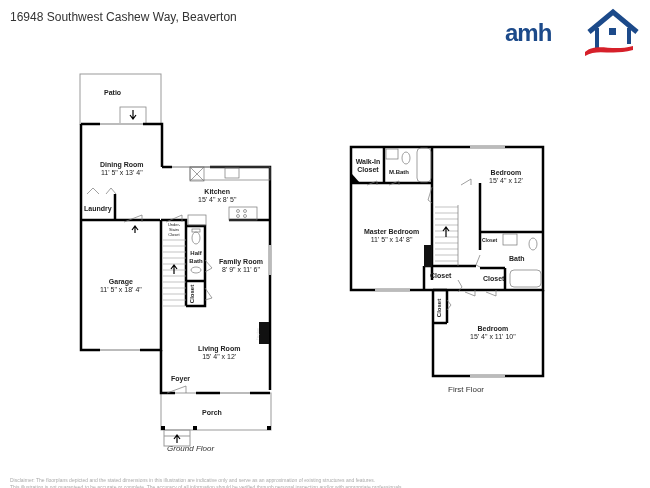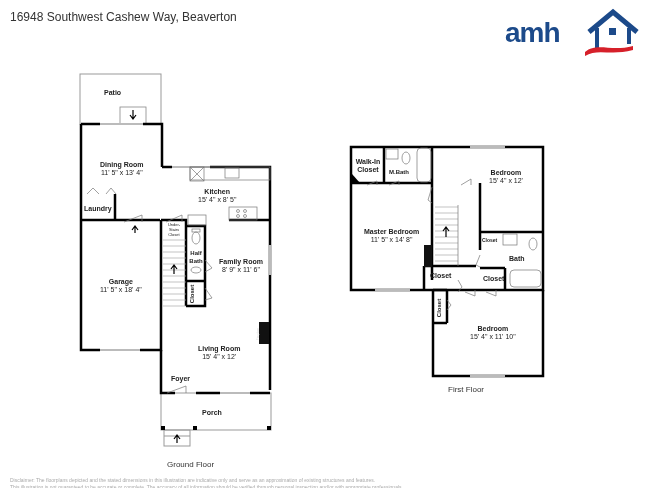--- a/index.html
+++ b/index.html
@@ -1,19 +1,19 @@
 <!DOCTYPE html>
 <html><head>
 <meta charset="utf-8">
 <style>
   html, body { margin:0; padding:0; background:#fff; }
   body { width:650px; height:488px; position:relative; overflow:hidden; font-family:"Liberation Sans", sans-serif; color:#222; }
   .address { position:absolute; left:10px; top:10px; font-size:12px; color:#333; }
   .logo { position:absolute; left:505px; top:8px; width:135px; height:48px; }
-  .logo-text { position:absolute; left:0; top:8px; font-size:28px; font-weight:bold; color:#1c4a8a; letter-spacing:-1px; font-family:"Liberation Sans", sans-serif; line-height:34px; }
+  .logo-text { position:absolute; left:0; top:8px; font-size:24px; font-weight:bold; color:#1c4a8a; letter-spacing:-1px; font-family:"Liberation Sans", sans-serif; line-height:34px; }
   .plan { position:absolute; left:0; top:0; width:650px; height:488px; }
   .room-label { position:absolute; text-align:center; font-size:7px; line-height:8px; color:#222; white-space:nowrap; }
   .room-label .name { font-weight:bold; display:block; }
   .room-label .dim { display:block; }
   .floor-label { position:absolute; font-size:8px; color:#333;padding-left:17px; }
   .disclaimer { position:absolute; left:10px; top:477px; font-size:5px; line-height:7px; color:#aaa; width:630px; white-space:nowrap; overflow:hidden; }
   .vert { transform:rotate(-90deg); transform-origin:center; }
 </style>
 </head>
 <body>
@@ -226,21 +226,21 @@
 <div class="room-label" style="left:198px;top:345px;">
   <span class="name">Living Room</span>
   <span class="dim">15' 4" x 12'</span>
 </div>
 <div class="room-label" style="left:171px;top:375px;">
   <span class="name">Foyer</span>
 </div>
 <div class="room-label" style="left:202px;top:409px;">
   <span class="name">Porch</span>
 </div>
-<div class="floor-label" style="left:150px;top:460px;">Ground Floor</div>
+<div class="floor-label" style="left:150px;top:444px;font-style:italic;">Ground Floor</div>
 
 <div class="room-label" style="left:355px;top:158px;width:26px;white-space:normal;">
   <span class="name">Walk-In Closet</span>
 </div>
 <div class="room-label" style="left:389px;top:168px;font-size:6px;">
   <span class="name">M.Bath</span>
 </div>
 <div class="room-label" style="left:489px;top:169px;">
   <span class="name">Bedroom</span>
   <span class="dim">15' 4" x 12'</span>

